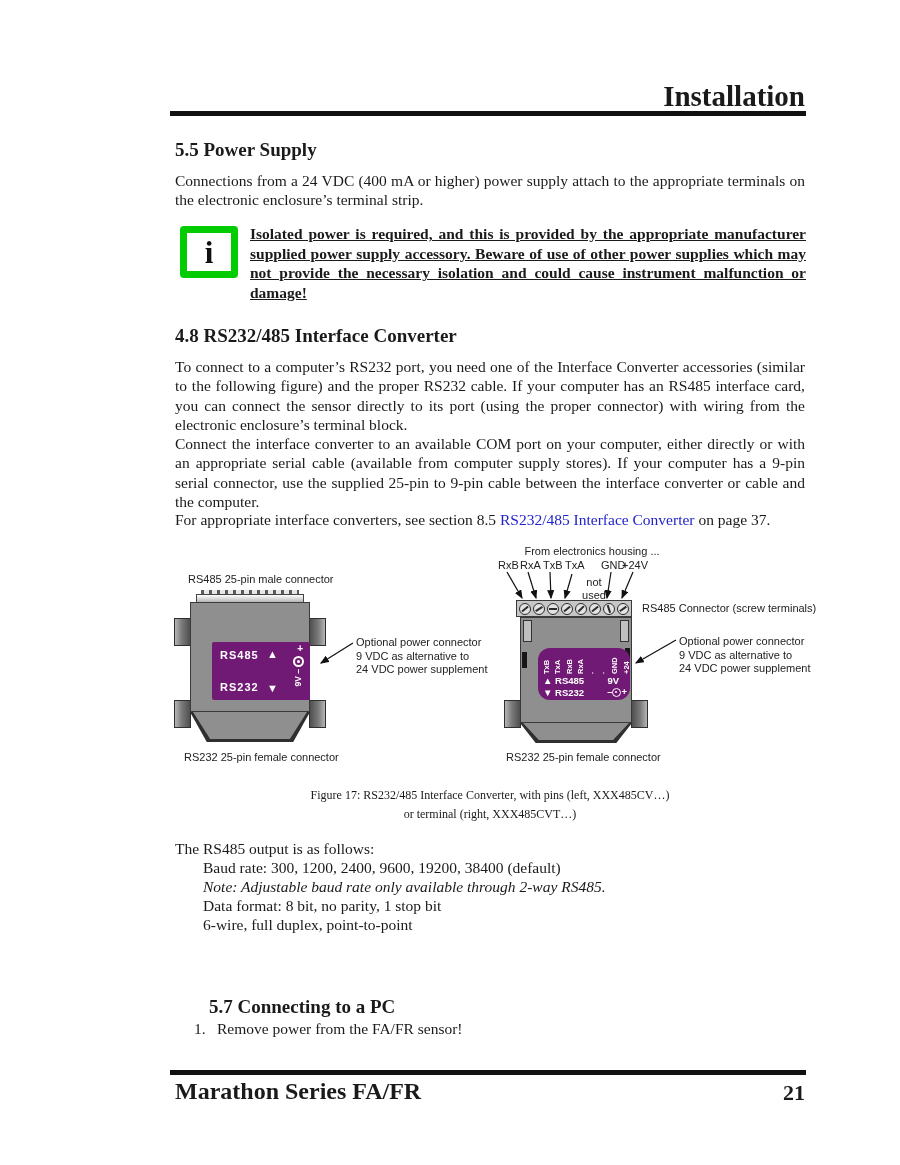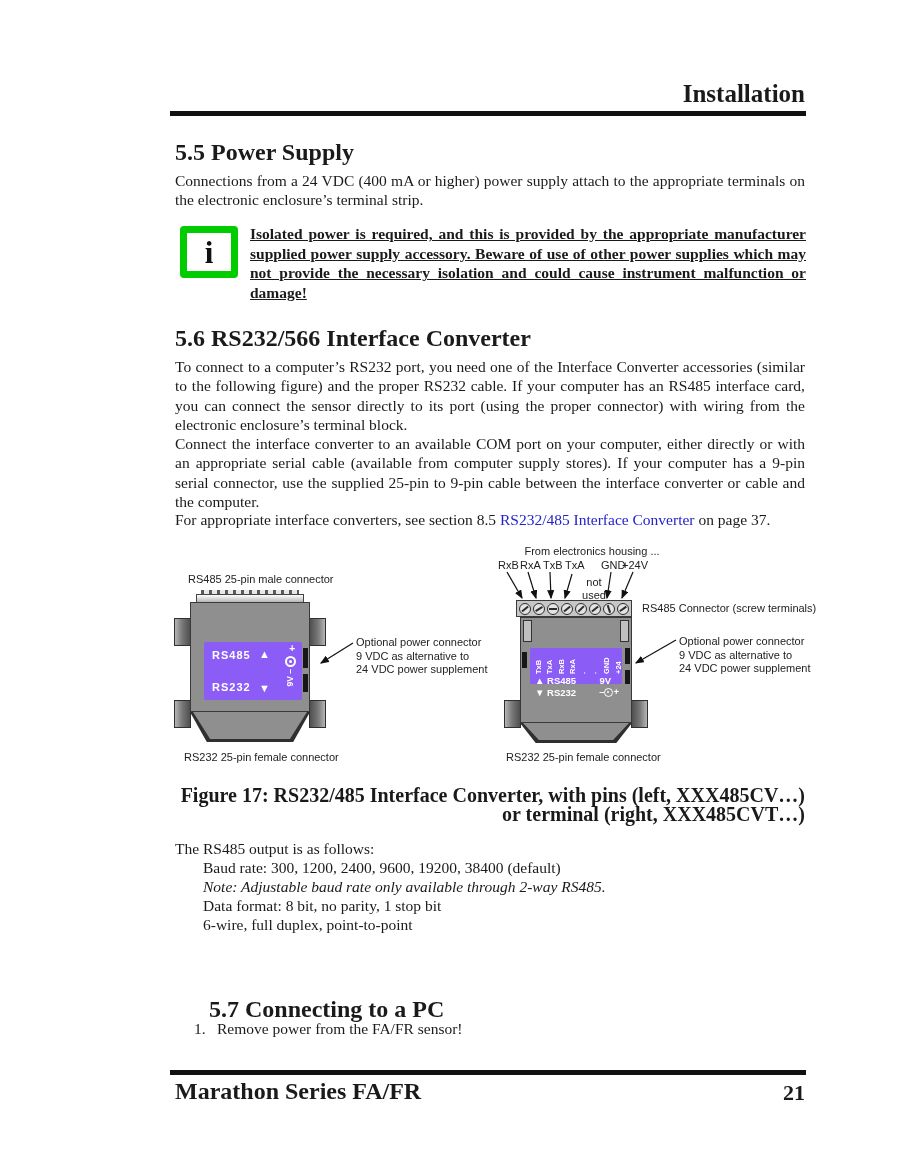--- a/index.html
+++ b/index.html
@@ -4,24 +4,24 @@
 <style>
   html,body { margin:0; padding:0; background:#ffffff; }
   .page {
     position:relative; width:900px; height:1165px; background:#ffffff;
     font-family:"Liberation Serif","DejaVu Serif",serif; color:#1a1a1a; overflow:hidden;
   }
   .abs { position:absolute; }
   .jtext { font-size:15.5px; line-height:19.3px; text-align:justify; }
   .b { font-weight:bold;text-decoration:underline; }
   .i { font-style:italic; }
-  .doc-title { font-size:25px; font-weight:bold; text-align:right; }
+  .doc-title { font-size:29px; font-weight:bold; text-align:right; }
   .rule { background:#111111; height:5px; }
-  .sec-heading { font-size:24px; font-weight:bold; }
-  .caption { font-size:20px; line-height:19px; font-weight:bold; text-align:right; }
+  .sec-heading { font-size:19px; font-weight:bold; }
+  .caption { font-size:12px; line-height:19px; font-weight:normal; text-align:center; }
   .footer-left { font-size:24px; font-weight:bold; }
   .footer-right { font-size:22px; font-weight:bold; text-align:right; }
   .link { color:#2222cc; cursor:pointer; }
 
   
   .note-icon {
     left:180px; top:226px; width:44px; height:38px;
     border:7px solid #00cc00; border-radius:4px; background:#ffffff;
     display:flex; align-items:center; justify-content:center;
   }
@@ -35,21 +35,21 @@
   .gray-body { position:absolute; background:#8f8f8f; border:1px solid #3a3a3a; box-sizing:border-box; }
   .tab { position:absolute; width:17px; height:28px; background:linear-gradient(90deg,#b5b5b5 0%,#7a7a7a 45%,#4f4f4f 100%); border:1px solid #2f2f2f; box-sizing:border-box; }
   .tab.mirror { background:linear-gradient(270deg,#b5b5b5 0%,#7a7a7a 45%,#4f4f4f 100%); }
   .pinstrip { position:absolute; background:linear-gradient(180deg,#ffffff,#ababab); border:1px solid #444; box-sizing:border-box; }
   .nubs { position:absolute; height:5px; background:repeating-linear-gradient(90deg,#5a5a5a 0 3px,#e8e8e8 3px 8px); }
   .skirt-outer { position:absolute; background:#2f2f2f; clip-path:polygon(0 0,100% 0,86% 100%,14% 100%); }
   .skirt-inner { position:absolute; background:#8f8f8f; clip-path:polygon(0 0,100% 0,85% 100%,15% 100%); }
   .slotmark { position:absolute; width:5px; background:#171717; }
   .clip { position:absolute; width:9px; height:22px; background:#c0c0c0; border:1px solid #333; box-sizing:border-box; }
 
-  .panel { position:absolute; background:#8b5cf6; border-radius:2px; color:#ffffff; }
+  .panel { position:absolute; background:#701a75; border-radius:2px; color:#ffffff;margin-left:8px; }
   .panel .plabel { font-weight:bold; font-size:11px; letter-spacing:1px; white-space:nowrap; }
   .tri { font-size:11px; }
 
   .vtext { writing-mode:vertical-rl; transform:rotate(180deg); }
   .lp-jack { width:11px; height:11px; border:2px solid #fff; border-radius:50%; box-sizing:border-box; }
   .lp-jack .dot { width:3px; height:3px; background:#fff; border-radius:50%; margin:2px auto; }
 
   .screwstrip { position:absolute; background:#c6c6c6; border:1px solid #3a3a3a; box-sizing:border-box; }
   .screw { position:absolute; top:2px; width:12px; height:12px; border:1.5px solid #2d2d2d; border-radius:50%; background:#e3e3e3; box-sizing:border-box; }
   .screw .slot { position:absolute; left:0.5px; top:4px; width:8px; height:1.8px; background:#2d2d2d; }
@@ -71,21 +71,21 @@
   <div class="abs rule" style="left:170px; top:111px; width:636px;"></div>
 
   <div class="abs sec-heading" style="left:175px; top:139px;">5.5 Power Supply</div>
   <div class="abs jtext" style="left:175px; top:171px; width:630px;">Connections from a 24 VDC (400 mA or higher) power supply attach to the appropriate terminals on the electronic enclosure’s terminal strip.</div>
 
   <div class="abs note-icon">
     <span>i</span>
   </div>
   <div class="abs jtext b" style="left:250px; top:224px; width:556px; line-height:19.6px;">Isolated power is required, and this is provided by the appropriate manufacturer supplied power supply accessory. Beware of use of other power supplies which may not provide the necessary isolation and could cause instrument malfunction or damage!</div>
 
-  <div class="abs sec-heading" style="left:175px; top:325px;">5.6 RS232/566 Interface Converter</div>
+  <div class="abs sec-heading" style="left:175px; top:325px;">4.8 RS232/485 Interface Converter</div>
   <div class="abs jtext" style="left:175px; top:357px; width:630px;">To connect to a computer’s RS232 port, you need one of the Interface Converter accessories (similar to the following figure) and the proper RS232 cable. If your computer has an RS485 interface card, you can connect the sensor directly to its port (using the proper connector) with wiring from the electronic enclosure’s terminal block.</div>
   <div class="abs jtext" style="left:175px; top:434px; width:630px;">Connect the interface converter to an available COM port on your computer, either directly or with an appropriate serial cable (available from computer supply stores). If your computer has a 9-pin serial connector, use the supplied 25-pin to 9-pin cable between the interface converter or cable and the computer.</div>
   <div class="abs" style="left:175px; top:510px; width:630px; font-size:15.5px; line-height:19.3px;"><span>For appropriate interface converters, see section 8.5 </span><span class="link">RS232/485 Interface Converter</span><span> on page 37.</span></div>
 
   <div class="abs figure">
 
     <svg class="abs" style="left:0; top:0;" width="690" height="245" viewBox="0 0 690 245">
       <defs>
         <marker id="ah" markerWidth="9" markerHeight="8" refX="6.5" refY="3" orient="auto">
           <path d="M0,0 L7.5,3 L0,6 z" fill="#111"></path>
@@ -183,21 +183,21 @@
     <div class="tab mirror" style="left:461px; top:160px;"></div>
 
     <div class="gray-body" style="left:350px; top:77px; width:112px; height:106px;"></div>
     <div class="clip" style="left:353px; top:80px;"></div>
     <div class="clip" style="left:450px; top:80px;"></div>
 
     <div class="slotmark" style="left:352px; top:112px; height:16px;"></div>
     <div class="slotmark" style="left:455px; top:108px; height:16px;"></div>
     <div class="slotmark" style="left:455px; top:130px; height:14px;"></div>
 
-    <div class="panel" style="left:360px; top:108px; width:92px; height:36px; font-family:'Liberation Sans',sans-serif;">
+    <div class="panel" style="left:360px; top:108px; width:92px; height:52px; font-family:'Liberation Sans',sans-serif;border-radius:12px;">
       <div class="ppins">
         <span class="ppin">TxB</span>
         <span class="ppin">TxA</span>
         <span class="ppin">RxB</span>
         <span class="ppin">RxA</span>
         <span class="ppin">·</span>
         <span class="ppin">·</span>
         <span class="ppin">GND</span>
         <span class="ppin">+24</span>
       </div>

